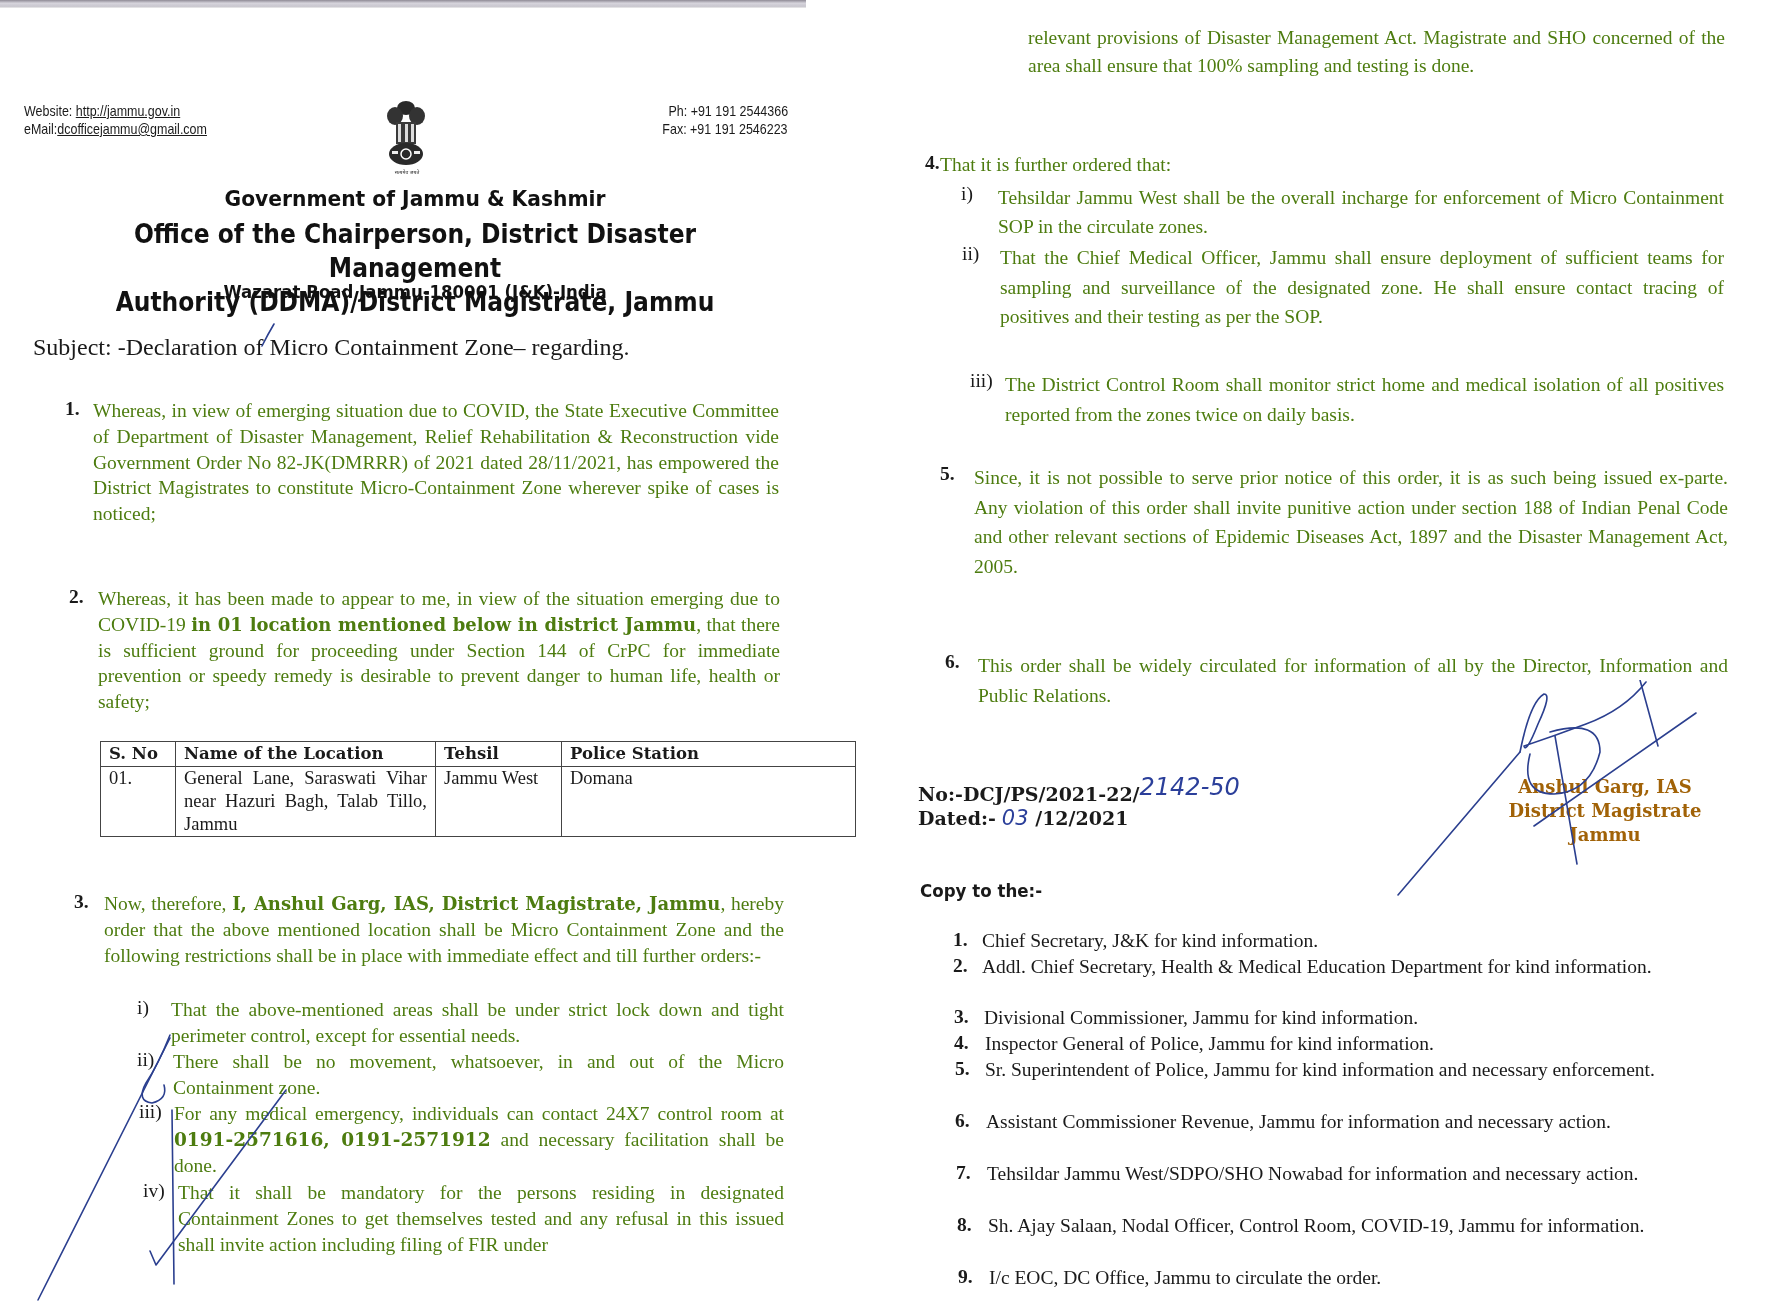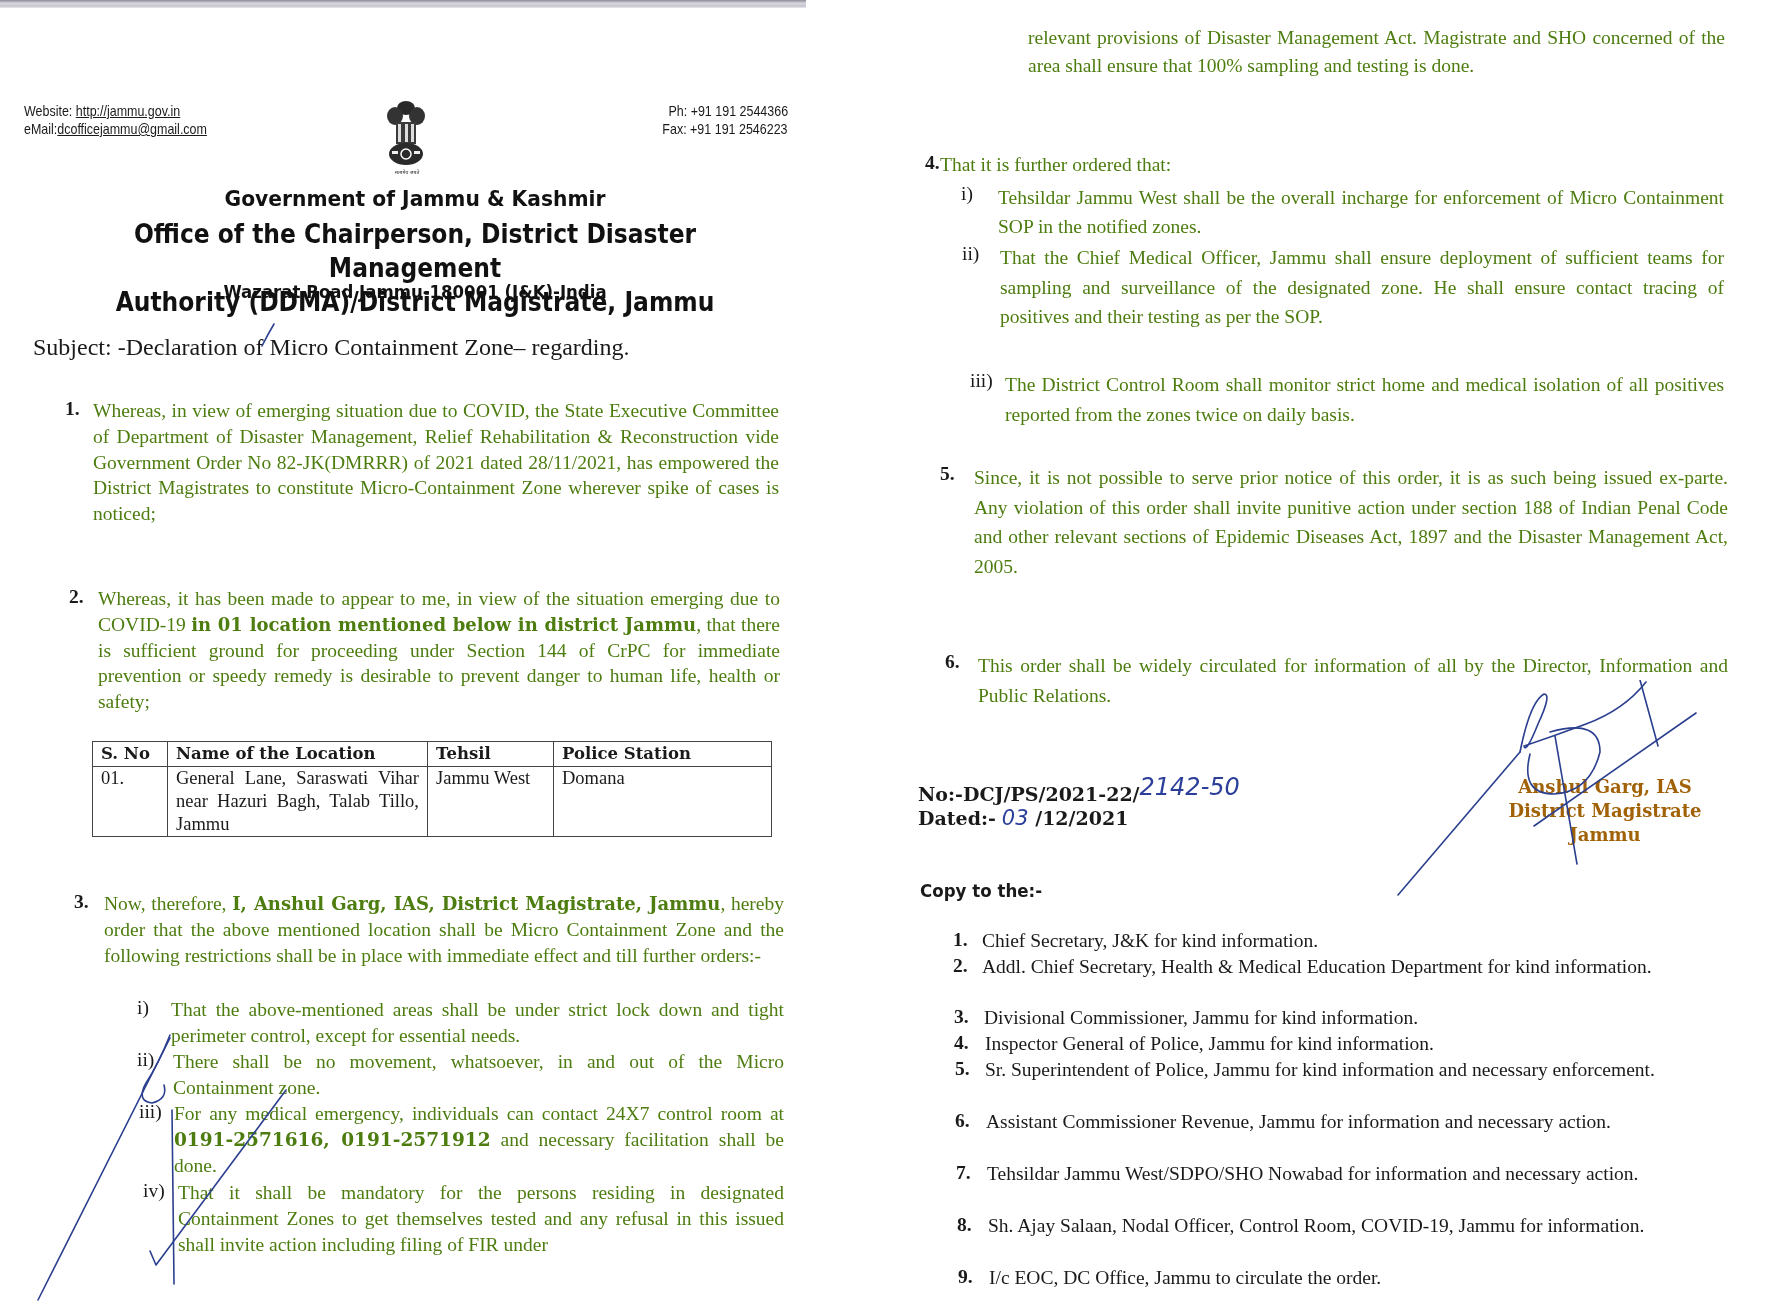--- a/index.html
+++ b/index.html
@@ -20,21 +20,21 @@
 
   .subject { left:33px; top:334px; font-family:"Liberation Serif", serif; font-size:24px; }
 
   
   .para { font-family:"Liberation Serif", serif; font-size:19.5px; line-height:25.8px; text-align:justify; color:#4d7c0f; }
   .num { position:absolute; font-weight:bold; font-family:"Liberation Serif", serif; font-size:19.5px; }
   .b { font-weight:bold; font-family:"DejaVu Serif", serif; font-size:18px; }
   .roman { position:absolute; font-family:"Liberation Serif", serif; font-size:19.5px; }
 
   
-  table.loc { position:absolute; left:92px; top:741px; width:680px; border-collapse:collapse; font-family:"Liberation Serif", serif; font-size:18.5px;padding-left:37px; }
+  table.loc { position:absolute; left:100px; top:741px; width:756px; border-collapse:collapse; font-family:"Liberation Serif", serif; font-size:18.5px;padding-left:37px; }
   table.loc th, table.loc td { border:1.3px solid #444; padding:0 8px; vertical-align:top; text-align:left; line-height:23px; }
   table.loc th { font-family:"DejaVu Serif", serif; font-weight:bold; font-size:16.5px; line-height:24px; }
   table.loc td.just { text-align:justify; }
 
   .ink { stroke:#2b3f8f; fill:none; stroke-width:1.6; stroke-linecap:round; stroke-linejoin:round; }
   .handnum { font-family:"DejaVu Sans", sans-serif; color:#2b3f9a; font-style:italic; }
 
   .sig { font-family:"DejaVu Serif", serif; font-weight:bold; font-size:18px; text-align:center; line-height:24px; color:#a16207; }
   .copyhdr { font-family:"DejaVu Sans", sans-serif; font-weight:bold; font-size:18.5px; transform:scaleX(0.9); transform-origin:left top; }
   .copy .item { position:absolute; font-family:"Liberation Serif", serif; font-size:19.5px; line-height:24.5px; text-align:justify; }
@@ -142,21 +142,21 @@
 </div>
 
 <div>
 
   <div class="abs para" style="left:1028px;top:24px;width:697px;line-height:28px;">relevant provisions of Disaster Management Act. Magistrate and SHO concerned of the area shall ensure that 100% sampling and testing is done.</div>
 
   <span class="num" style="left:925px;top:152px;">4.</span>
   <div class="abs para" style="left:940px;top:152px;width:760px;">That it is further ordered that:</div>
 
   <span class="roman" style="left:961px;top:183px;">i)</span>
-  <div class="abs para" style="left:998px;top:183px;width:726px;line-height:29px;">Tehsildar Jammu West shall be the overall incharge for enforcement of Micro Containment SOP in the notified zones.</div>
+  <div class="abs para" style="left:998px;top:183px;width:726px;line-height:29px;">Tehsildar Jammu West shall be the overall incharge for enforcement of Micro Containment SOP in the circulate zones.</div>
 
   <span class="roman" style="left:962px;top:243px;">ii)</span>
   <div class="abs para" style="left:1000px;top:243px;width:724px;line-height:29.5px;">That the Chief Medical Officer, Jammu shall ensure deployment of sufficient teams for sampling and surveillance of the designated zone. He shall ensure contact tracing of positives and their testing as per the SOP.</div>
 
   <span class="roman" style="left:970px;top:370px;">iii)</span>
   <div class="abs para" style="left:1005px;top:370px;width:719px;line-height:30px;">The District Control Room shall monitor strict home and medical isolation of all positives reported from the zones twice on daily basis.</div>
 
   <span class="num" style="left:940px;top:463px;">5.</span>
   <div class="abs para" style="left:974px;top:463px;width:754px;line-height:29.5px;">Since, it is not possible to serve prior notice of this order, it is as such being issued ex-parte. Any violation of this order shall invite punitive action under section 188 of Indian Penal Code and other relevant sections of Epidemic Diseases Act, 1897 and the Disaster Management Act, 2005.</div>
 

